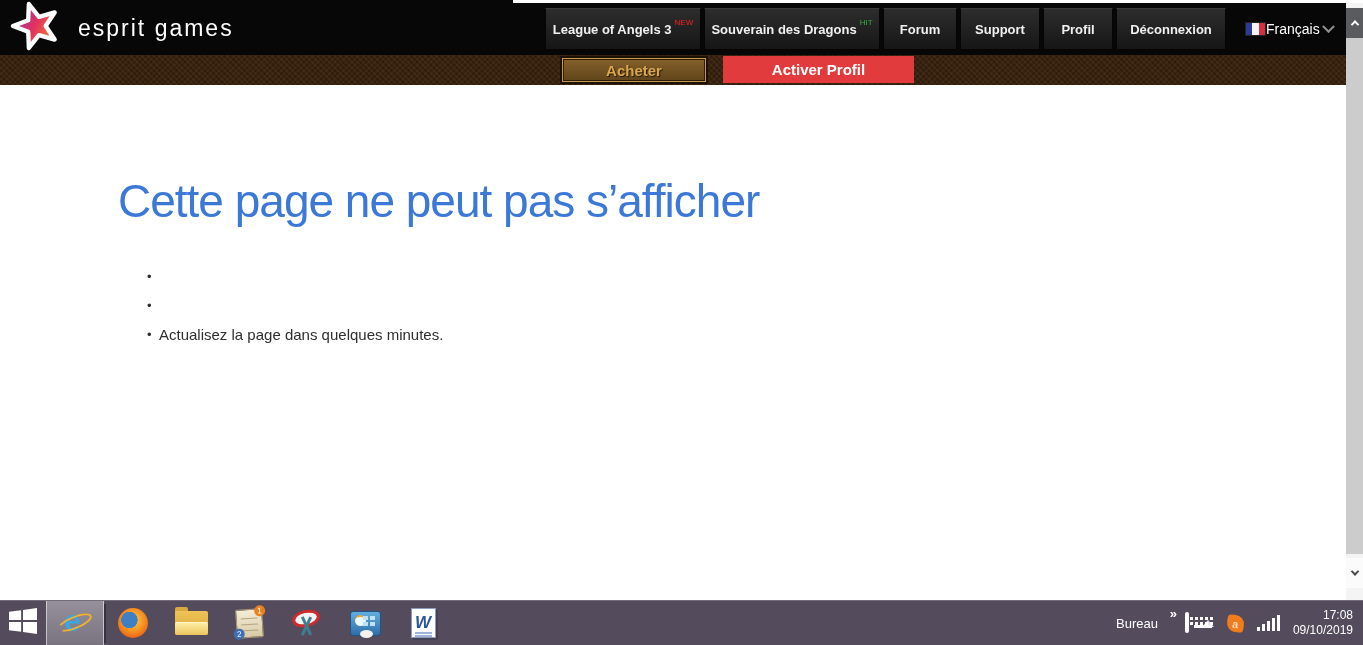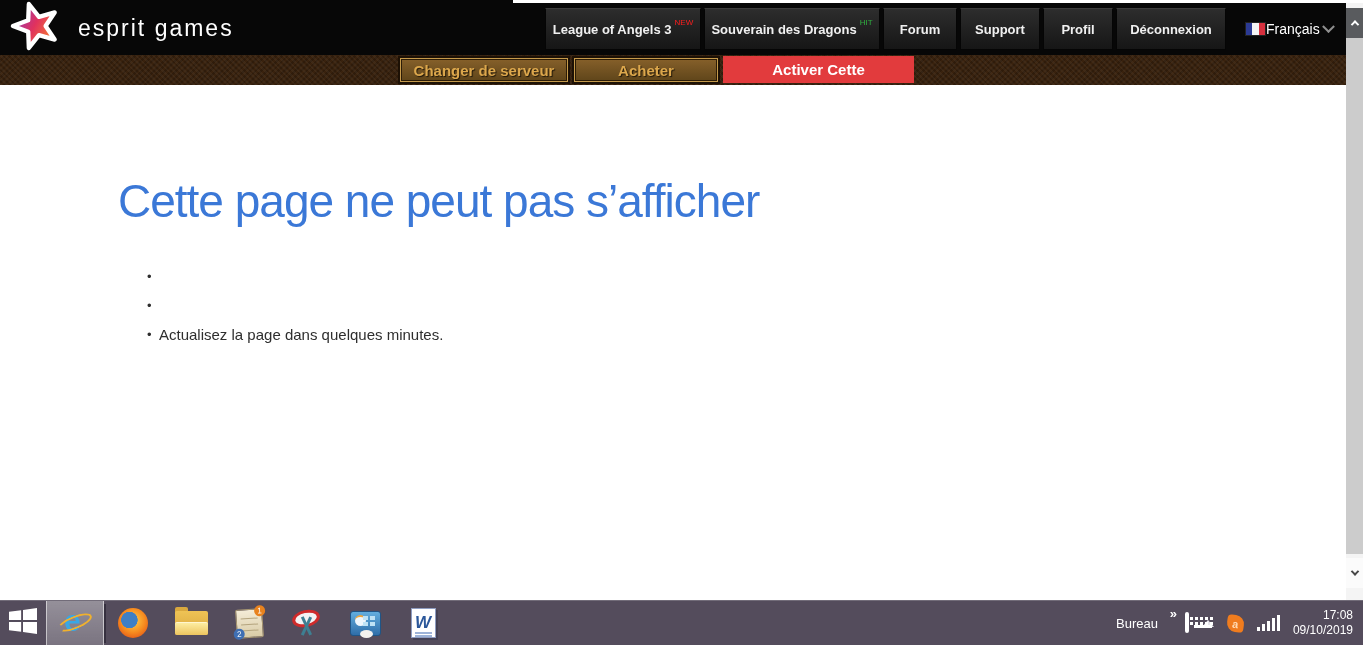--- a/index.html
+++ b/index.html
@@ -30,21 +30,21 @@
   
   .subbar { position:absolute; top:55px; left:0; width:1363px; height:30px; background:#39220e;
     background-image:repeating-linear-gradient(45deg, rgba(255,255,255,.04) 0 2px, transparent 2px 4px),
       repeating-linear-gradient(-45deg, rgba(0,0,0,.18) 0 2px, transparent 2px 4px); }
   .btn { position:absolute; display:flex; align-items:center; justify-content:center;
     font-weight:bold; font-size:15px; cursor:pointer; }
   .btn-gold { top:3px; height:24px; background:linear-gradient(#86602a,#5f451a);
     border:1px solid #c59a4b; box-shadow:0 0 0 2px #1d1105, inset 0 0 0 1px #2c1c07;
     color:#dca74c; text-shadow:1px 1px 1px rgba(0,0,0,.7); }
   .btn-change { left:400px; width:168px; }
-  .btn-buy { left:574px; width:144px; }
+  .btn-buy { left:562px; width:144px; }
   .btn-flash { left:723px; width:191px; top:1px; height:27px; background:#e23b3d; color:#fff; border:none; }
 
   
   .content { position:absolute; top:85px; left:0; width:1346px; height:515px; background:#fff; }
   .err-title { margin:89px 0 0 118px; font-size:46px; font-weight:300; letter-spacing:-1px; }
   .bullets { margin:41px 0 0 147px; list-style:none; }
   .bullets li { display:flex; align-items:flex-start; margin-bottom:13px; font-size:15px; color:#2e2e2e; line-height:16px; }
   .bullets .dot { width:12px; color:#2e2e2e; font-size:13px; }
 
   
@@ -167,23 +167,22 @@
             <i class="r"></i>
           </span>
         <span>Français</span>
         <span class="chev-down"></span>
       </div>
     </div>
     <div class="top-strip"></div>
   </div>
 
   <div class="subbar">
-    <div class="btn btn-gold btn-change">Changer de serveur</div>
     <div class="btn btn-gold btn-buy">Acheter</div>
-    <div class="btn btn-flash">Activer Cette</div>
+    <div class="btn btn-flash">Activer Profil</div>
   </div>
 
   <div class="content">
     <h1 class="err-title" style="color:#3b78d7">Cette page ne peut pas s’afficher</h1>
     <ul class="bullets">
       <li>
         <span class="dot">•</span>
       </li>
       <li>
         <span class="dot">•</span>

